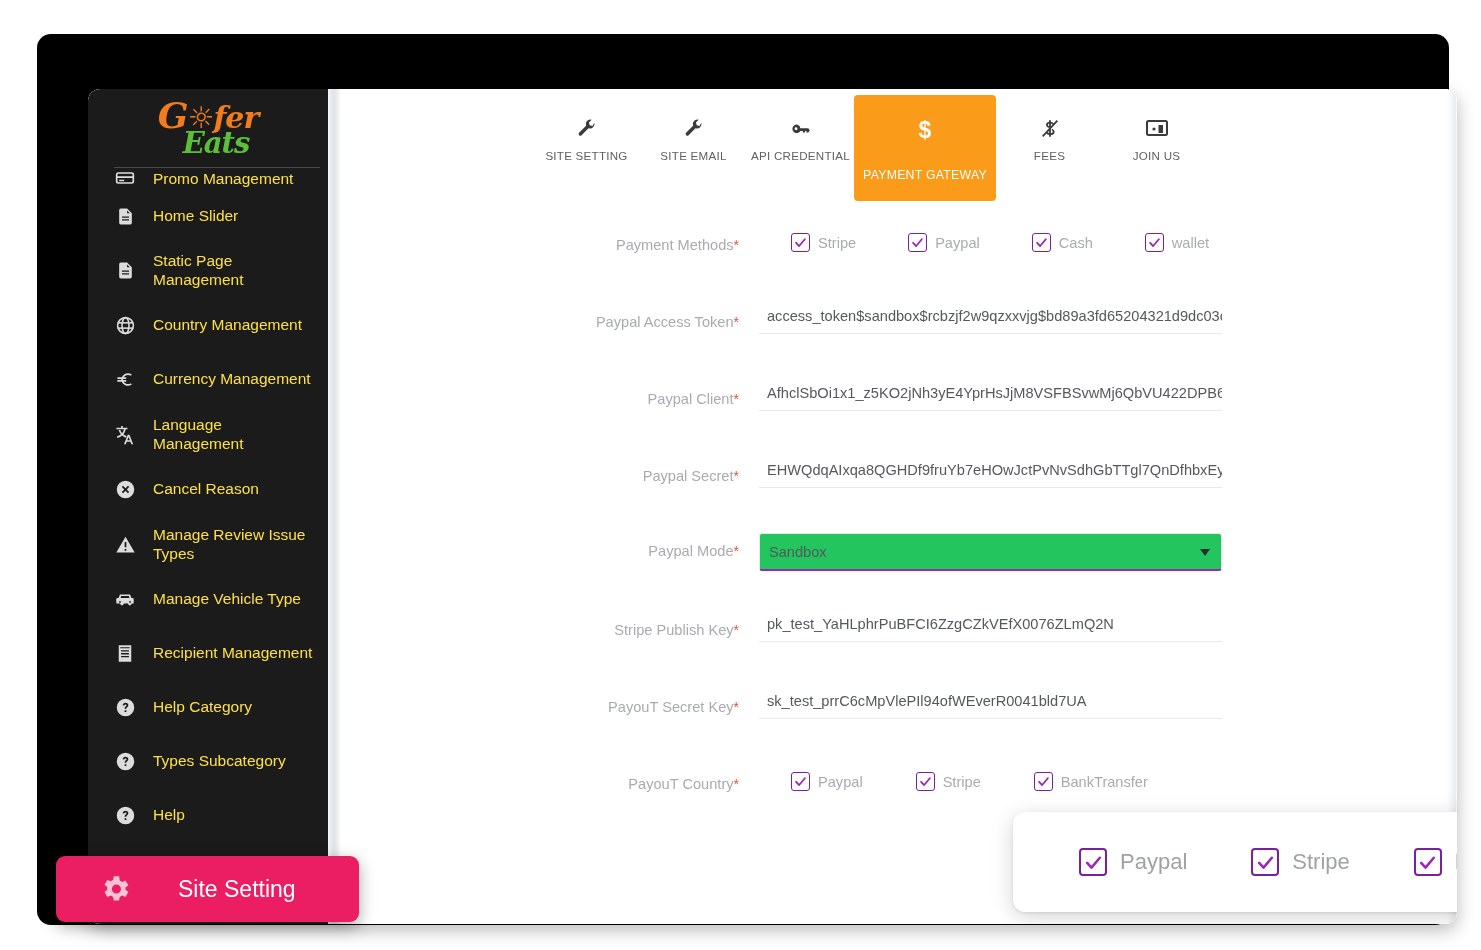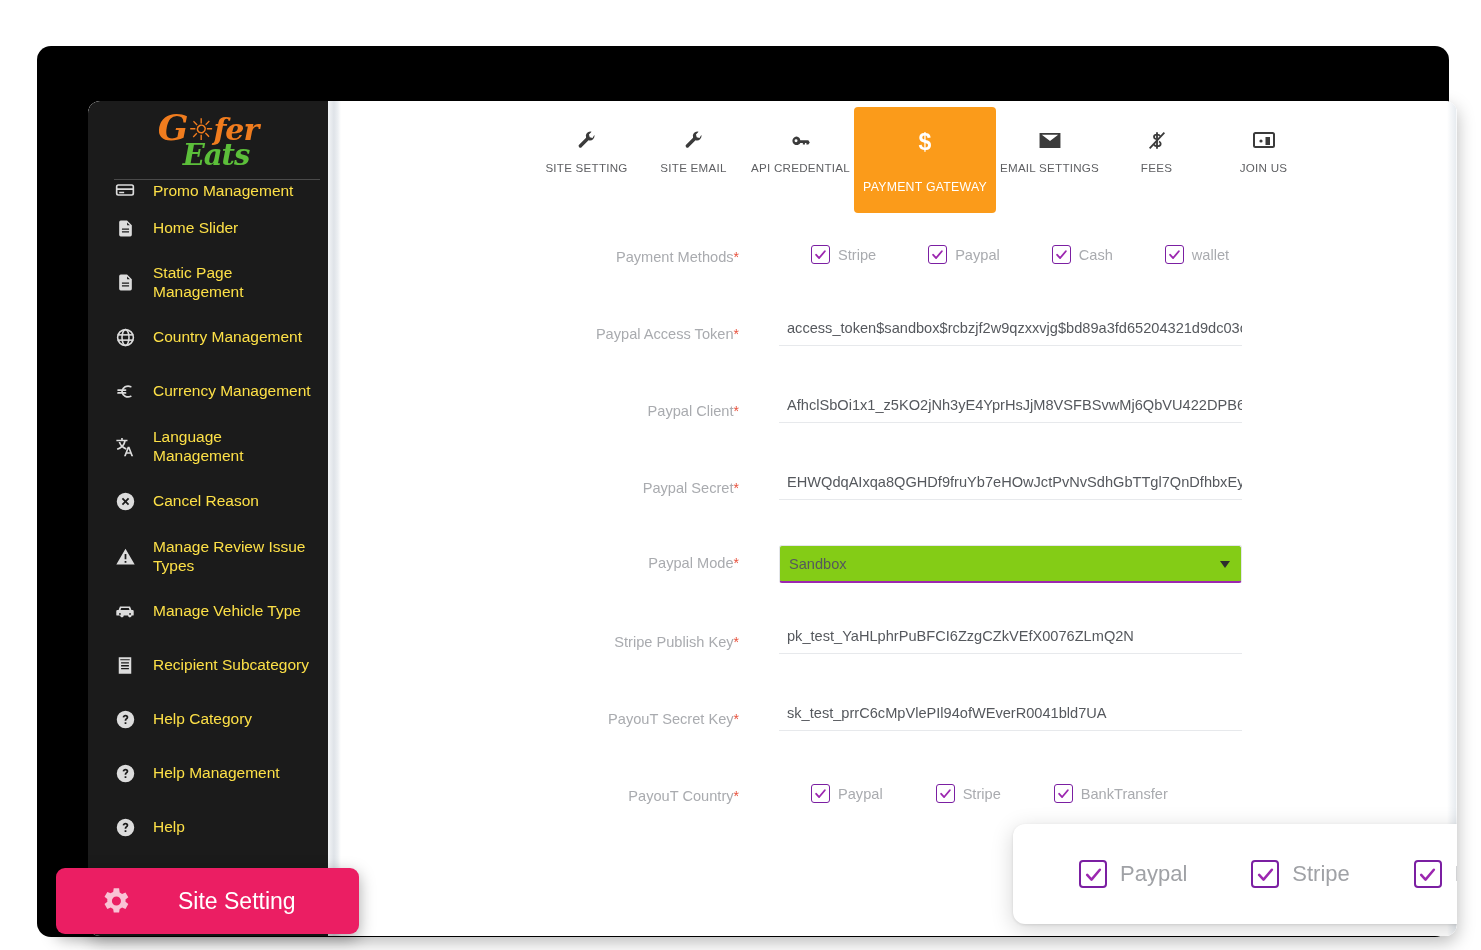--- a/index.html
+++ b/index.html
@@ -6,21 +6,21 @@
   html, body {
     width: 1481px; height: 950px;
     background: #ffffff;
     font-family: "Liberation Sans", sans-serif;
     overflow: hidden;
   }
 
   
   #frame {
     position: absolute;
-    left: 37px; top: 46px;
+    left: 37px; top: 34px;
     width: 1412px; height: 891px;
     background: #000000;
     border-radius: 14px;
   }
   
   #card {
     position: absolute;
     left: 51px; top: 55px;
     width: 1369px; height: 835px;
     background: #ffffff;
@@ -145,21 +145,20 @@
   .tab.active .tab-icon { color: #ffffff; font-size: 22px; font-weight: bold; }
   .tab.active .tab-label { font-size: 12.3px; margin-top: 24px; }
 
   
   #form { padding: 24px 0 0 0; }
   .frow {
     display: flex;
     align-items: flex-start;
     margin-bottom: 0;
     height: 77px;
-    gap: 20px;
   }
   .flabel {
     width: 418px;
     flex: 0 0 418px;
     text-align: right;
     padding-right: 20px;
     padding-top: 12px;
     color: #a9abaf;
     font-size: 14.6px;
     white-space: nowrap;
@@ -180,21 +179,21 @@
     white-space: nowrap;
     overflow: hidden;
     text-overflow: clip;
   }
 
   .sel-wrap {
     position: relative;
     border: 1px solid #e4e6ea;
     border-bottom: 2px solid #9c27b0;
     border-radius: 3px;
-    background: #84cc16;
+    background: #22c55e;
     height: 38px;
   }
   .sel-val {
     padding: 10px 30px 10px 9px;
     font-size: 14.6px;
     color: #55585d;
   }
   .caret {
     position: absolute; right: 11px; top: 15px;
     width: 0; height: 0;
@@ -346,37 +345,37 @@
               </svg>
             </span>
             <span class="nav-label">Manage Vehicle Type</span>
           </div>
           <div class="nav-item">
             <span class="nav-icon">
               <svg width="20" height="21" viewBox="0 0 24 24" fill="currentColor">
                 <path d="M4.5 2h15v20h-15V2Zm1.8 2.4v1.2h11.4V4.4H6.3Zm1 3.6v1.6h9.4V8H7.3Zm0 3.5v1.6h9.4v-1.6H7.3Zm0 3.5v1.6h9.4V15H7.3Z"></path>
               </svg>
             </span>
-            <span class="nav-label">Recipient Subcategory</span>
+            <span class="nav-label">Recipient Management</span>
           </div>
           <div class="nav-item">
             <span class="nav-icon">
               <svg width="21" height="21" viewBox="0 0 24 24" fill="currentColor">
                 <path d="M12 2a10 10 0 1 0 0 20 10 10 0 0 0 0-20Zm1 15.2h-2v-2h2v2Zm1.6-6.2c-.4.5-1 .9-1.3 1.2-.3.4-.3.7-.3 1.3h-2c0-1 .1-1.6.6-2.2.4-.5 1.1-.9 1.4-1.3.4-.5.2-1.5-1-1.5-.8 0-1.3.6-1.4 1.3l-1.9-.3c.2-1.6 1.5-2.8 3.3-2.8 1.9 0 3.2 1.1 3.2 2.6 0 .8-.3 1.3-.6 1.7Z"></path>
               </svg>
             </span>
             <span class="nav-label">Help Category</span>
           </div>
           <div class="nav-item">
             <span class="nav-icon">
               <svg width="21" height="21" viewBox="0 0 24 24" fill="currentColor">
                 <path d="M12 2a10 10 0 1 0 0 20 10 10 0 0 0 0-20Zm1 15.2h-2v-2h2v2Zm1.6-6.2c-.4.5-1 .9-1.3 1.2-.3.4-.3.7-.3 1.3h-2c0-1 .1-1.6.6-2.2.4-.5 1.1-.9 1.4-1.3.4-.5.2-1.5-1-1.5-.8 0-1.3.6-1.4 1.3l-1.9-.3c.2-1.6 1.5-2.8 3.3-2.8 1.9 0 3.2 1.1 3.2 2.6 0 .8-.3 1.3-.6 1.7Z"></path>
               </svg>
             </span>
-            <span class="nav-label">Help Management</span>
+            <span class="nav-label">Types Subcategory</span>
           </div>
           <div class="nav-item">
             <span class="nav-icon">
               <svg width="21" height="21" viewBox="0 0 24 24" fill="currentColor">
                 <path d="M12 2a10 10 0 1 0 0 20 10 10 0 0 0 0-20Zm1 15.2h-2v-2h2v2Zm1.6-6.2c-.4.5-1 .9-1.3 1.2-.3.4-.3.7-.3 1.3h-2c0-1 .1-1.6.6-2.2.4-.5 1.1-.9 1.4-1.3.4-.5.2-1.5-1-1.5-.8 0-1.3.6-1.4 1.3l-1.9-.3c.2-1.6 1.5-2.8 3.3-2.8 1.9 0 3.2 1.1 3.2 2.6 0 .8-.3 1.3-.6 1.7Z"></path>
               </svg>
             </span>
             <span class="nav-label">Help</span>
           </div>
         </nav>
@@ -409,28 +408,20 @@
                 <path d="M7.2 8.3a4.6 4.6 0 1 0 4 6.9H14v1.8h2.3v-1.8h1.6v1.8H20l1.6-2.3-1.6-2.3h-8.8a4.6 4.6 0 0 0-4-4.1Zm-.6 3a1.6 1.6 0 1 1 0 3.2 1.6 1.6 0 0 1 0-3.2Z"></path>
               </svg>
             </div>
             <div class="tab-label">API CREDENTIAL</div>
           </div>
           <div class="tab active">
             <div class="tab-icon">
               <span style="font-size:23px;font-weight:bold;line-height:1;">$</span>
             </div>
             <div class="tab-label">PAYMENT GATEWAY</div>
-          </div>
-          <div class="tab">
-            <div class="tab-icon">
-              <svg width="24" height="19" viewBox="0 0 24 20" fill="currentColor">
-                <path d="M1 2h22v16H1V2Zm2.4 2L12 10.4 20.6 4H3.4Z"></path>
-              </svg>
-            </div>
-            <div class="tab-label">EMAIL SETTINGS</div>
           </div>
           <div class="tab">
             <div class="tab-icon">
               <svg width="22" height="23" viewBox="0 0 24 24" fill="none" stroke="currentColor" stroke-width="2">
                 <path d="M15.5 7.2c-.6-1-1.8-1.6-3.4-1.6-2 0-3.4 1-3.4 2.5 0 1.1.7 1.8 2.2 2.3M8.6 16.3c.7 1.2 2 1.9 3.8 1.9 2.2 0 3.6-1.1 3.6-2.7 0-1.1-.6-1.9-1.9-2.4"></path>
                 <line x1="12" y1="3" x2="12" y2="21"></line>
                 <line x1="4" y1="20.5" x2="20" y2="3.5"></line>
               </svg>
             </div>
             <div class="tab-label">FEES</div>

